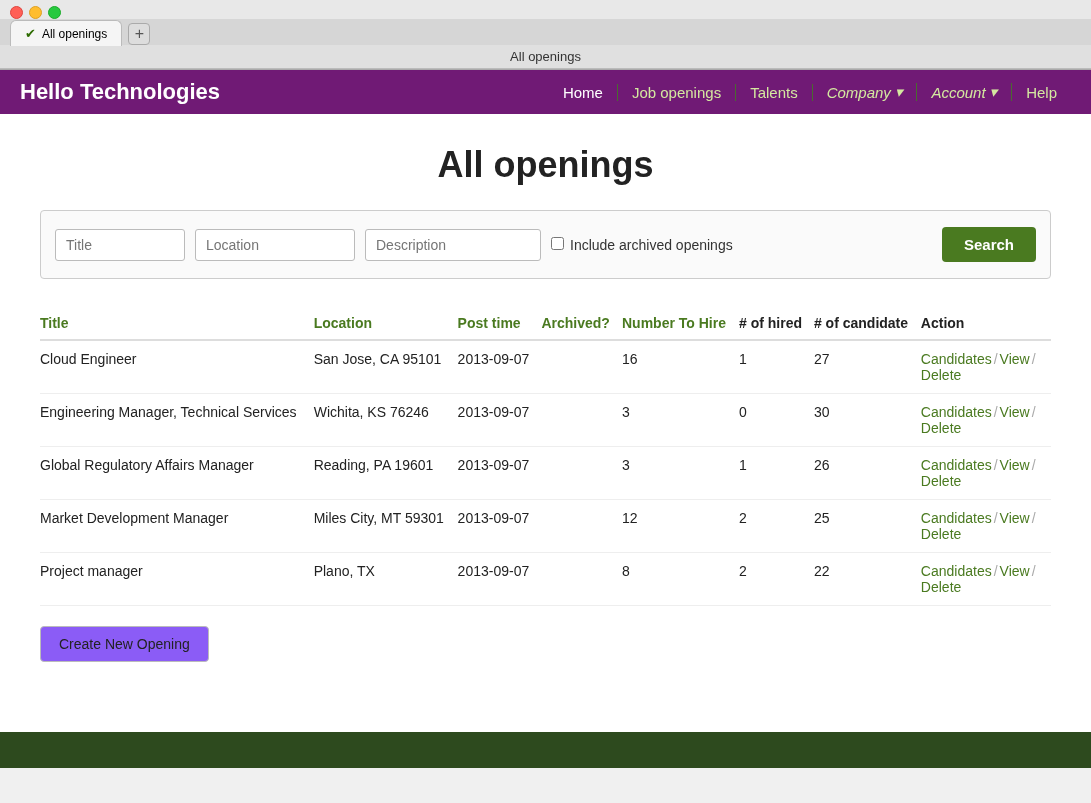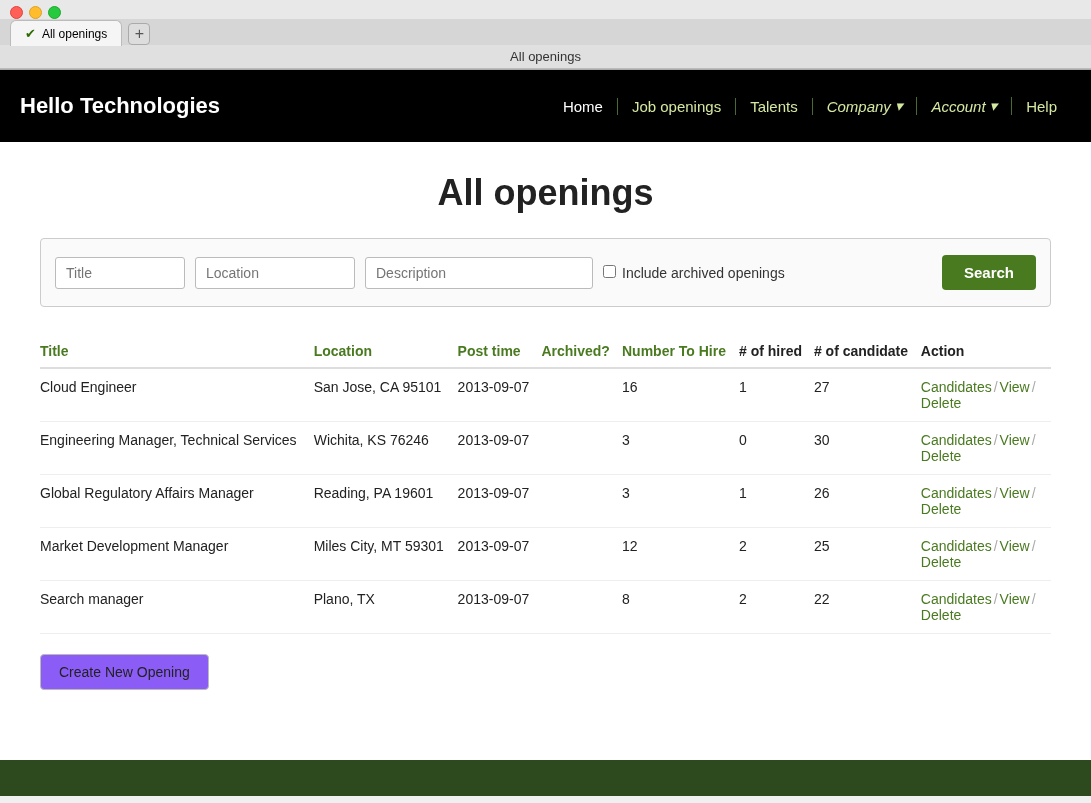--- a/index.html
+++ b/index.html
@@ -66,25 +66,25 @@
       border-bottom: 1px solid #bbb;
     }
 
     
     .app-wrapper {
       background: #fff;
     }
 
     
     nav {
-      background: #000000;
+      background: #701a75;
       display: flex;
       align-items: center;
       padding: 0 20px;
-      height: 72px;
+      height: 44px;
     }
     .nav-brand {
       color: #fff;
       font-size: 22px;
       font-weight: bold;
       margin-right: auto;
     }
     .nav-links {
       display: flex;
       align-items: center;
@@ -133,21 +133,21 @@
     }
     .search-bar input[type="text"] {
       padding: 7px 10px;
       border: 1px solid #bbb;
       border-radius: 3px;
       font-size: 14px;
       color: #999;
     }
     .search-bar input[type="text"]:first-child { width: 130px; }
     .search-bar input[type="text"]:nth-child(2) { width: 160px; }
-    .search-bar input[type="text"]:nth-child(3) { width: 228px; }
+    .search-bar input[type="text"]:nth-child(3) { width: 176px; }
     .search-bar .checkbox-label {
       display: flex;
       align-items: flex-start;
       gap: 6px;
       color: #333;
       font-size: 14px;
       flex: 1;
     }
     .search-btn {
       background: #4a7a20;
@@ -326,21 +326,21 @@
       <td>2013-09-07</td>
       <td></td>
       <td>12</td>
       <td>2</td>
       <td>25</td>
       <td class="action-cell">
         <a href="#">Candidates</a><span class="sep">/</span><a href="#">View</a><span class="sep">/</span><br><a href="#">Delete</a>
       </td>
     </tr>
           <tr>
-      <td>Search manager</td>
+      <td>Project manager</td>
       <td>Plano, TX</td>
       <td>2013-09-07</td>
       <td></td>
       <td>8</td>
       <td>2</td>
       <td>22</td>
       <td class="action-cell">
         <a href="#">Candidates</a><span class="sep">/</span><a href="#">View</a><span class="sep">/</span><br><a href="#">Delete</a>
       </td>
     </tr>

